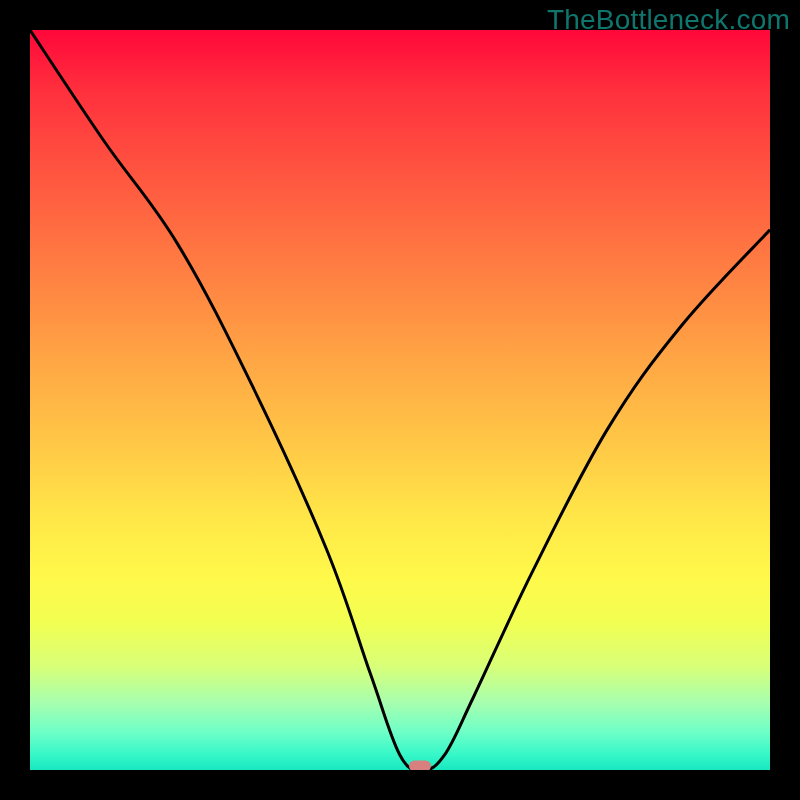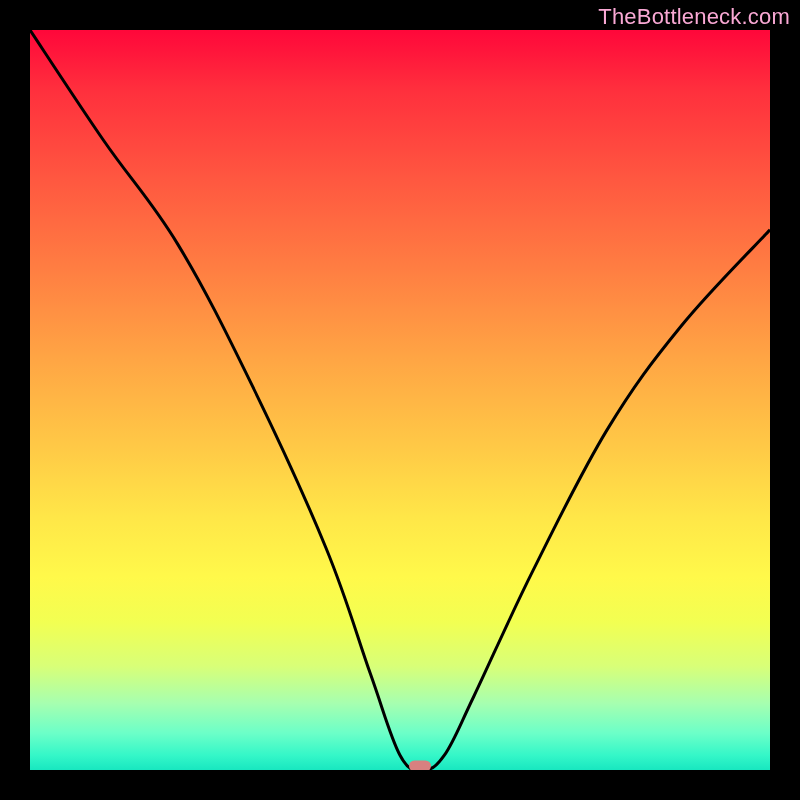--- a/index.html
+++ b/index.html
@@ -55,22 +55,22 @@
     width: 22px;
     height: 11px;
     border-radius: 6px;
     background: #d88080;
     transform: translate(-50%, -50%);
   }
   .watermark {
     position: absolute;
     top: 4px;
     right: 10px;
-    color: #f9a8d4;
-    font-size: 22px;
+    color: #0f766e;
+    font-size: 28px;
     font-weight: 400;
     letter-spacing: 0.2px;
   }
 </style>
 </head>
 <body>
 
 <div class="outer">
   <div class="watermark">TheBottleneck.com</div>
 

